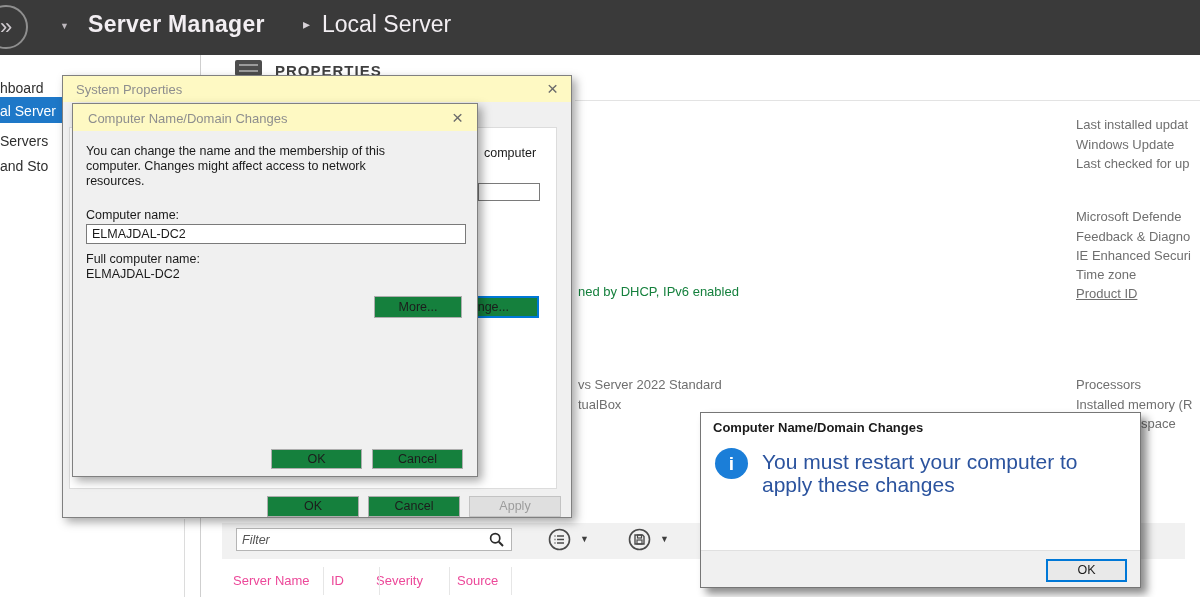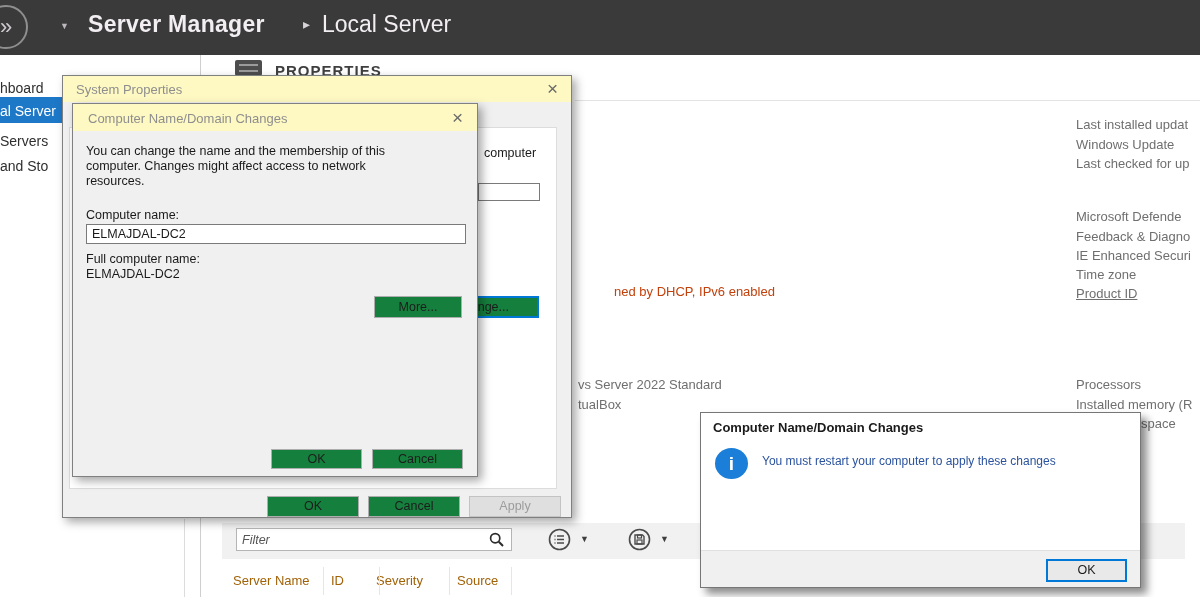--- a/index.html
+++ b/index.html
@@ -23,21 +23,21 @@
   .side-item { color:#2f2f2f; font-size:14px; }
   .side-sel-bg { left:0; top:97px; width:70px; height:26px; background:#1e78c8; }
 
   .divider-v { width:1px; background:#cfcfcf; }
 
   .sec-title { color:#3f3f3f; font-size:15px; font-weight:600; letter-spacing:1px; }
   .tile-icon { width:27px; height:16px; background:#4d4d4d; border-radius:2px; }
   .tile-icon i { display:block; height:2px; background:#9b9b9b; margin:4px 4px 0 4px; }
 
   .grey-label { color:#6f6f6f; font-size:13px; white-space:nowrap; }
-  .blue-link  { color:#c2410c; font-size:13px; white-space:nowrap; cursor:pointer;margin-left:36px; }
+  .blue-link  { color:#15803d; font-size:13px; white-space:nowrap; cursor:pointer; }
 
   
   .dlg { background:#f0f0f0; border:1px solid #808080; box-shadow:4px 4px 9px rgba(0,0,0,0.35); }
   .dlg-titlebar { background:#fef9c3; color:#8e8e8e; font-size:13px; }
   .close-x { color:#6b6b6b; font-size:19px; line-height:16px; cursor:pointer; }
   .win-btn { background:#15803d; border:1px solid #adadad; color:#1c1c1c; font-size:12.5px;
     text-align:center; font-family:"Liberation Sans", sans-serif; }
   .win-btn.disabled { background:#dfdfdf; border-color:#c3c3c3; color:#9c9c9c; }
   .win-btn.focused { border:2px solid #0078d7; }
   .txt { font-size:12.5px; color:#1a1a1a; }
@@ -47,29 +47,29 @@
   .radio { width:13px; height:13px; border:1px solid #4a4a4a; border-radius:50%; background:#fff; }
   .radio .dot { display:none; width:6px; height:6px; border-radius:50%; background:#2b2b2b; margin:2.5px auto; }
   .radio.on .dot { display:block; }
   .groupbox { border:1px solid #b5b5b5; }
   .gb-legend { position:absolute; top:-8px; left:8px; background:#f0f0f0; padding:0 4px; font-size:12.5px; color:#1a1a1a; }
 
   
   .toolbar { background:#f1f1f1; }
   .filter-input { font-style:italic; color:#3c3c3c; }
   .filter-input::placeholder { color:#555; font-style:italic; }
-  .col-head { color:#a16207; font-size:13px; cursor:pointer; }
+  .col-head { color:#ec4899; font-size:13px; cursor:pointer; }
   .col-sep { width:1px; background:#e6e6e6; }
 
   
   .msgbox { background:#ffffff; border:1px solid #767676; box-shadow:6px 6px 8px rgba(0,0,0,0.45); }
   .msg-title { font-size:13px; font-weight:700; color:#1a1a1a; }
   .info-badge { width:33px; height:31px; border-radius:50%; background:#1b7ed8; color:#fff;
     text-align:center; font-size:19px; line-height:31px; font-weight:700; }
-  .instruction { color:#2b539e; font-size:12px; line-height:23px; }
+  .instruction { color:#2b539e; font-size:21px; line-height:23px; }
   .msg-body { color:#1a1a1a; font-size:12.5px; font-weight:600; line-height:16px; }
   .msg-footer { background:#f0f0f0; border-top:1px solid #e0e0e0; }
 </style>
 </head>
 <body>
 
 <div id="screen">
 
   <div class="abs app-header">
     <div class="abs nav-circle">»</div>

